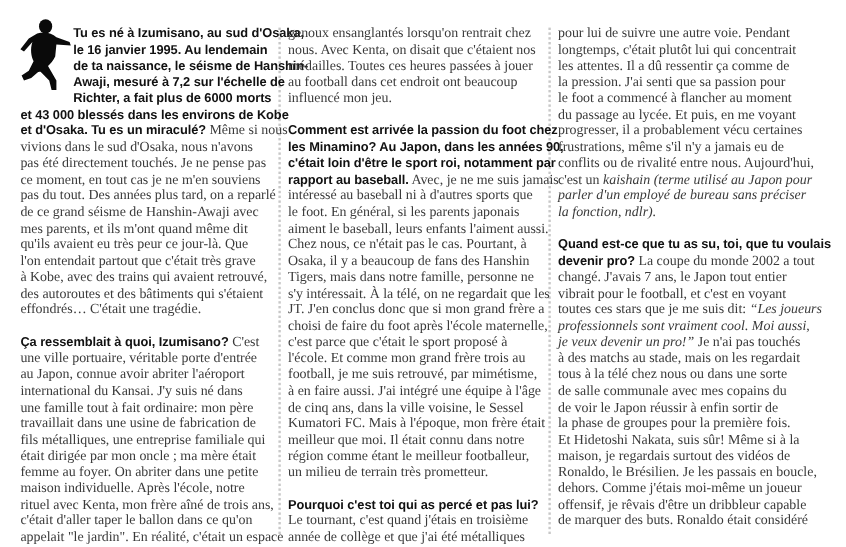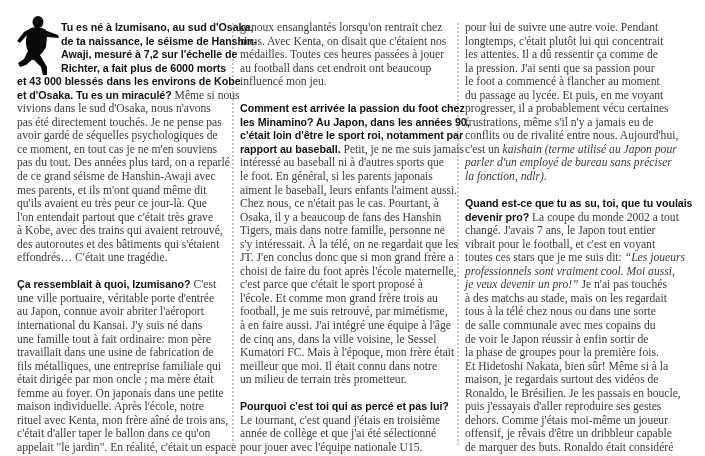--- a/index.html
+++ b/index.html
@@ -37,84 +37,85 @@
       <path d="M17 13 C22 11 29 12 33 16 L44 20 L45 23 L33 22 L32 32 C30 36 28 38 26 40 L33 52 L33 60 L29 60 L27 52 L19 44 L12 50 L6 52 L4 48 L10 44 L14 36 C12 32 11 26 13 20 L6 28 L3 26 L10 17 Z"></path>
       <circle cx="18" cy="40" r="5"></circle>
     </g>
   </svg>
 
   <div class="sep sep-1"></div>
   <div class="sep sep-2"></div>
 
   <div class="col col-left">
       <span class="ln indent"><span class="q">Tu es né à Izumisano, au sud d'Osaka,</span></span>
+      <span class="ln indent"><span class="q">le 16 janvier 1995. Au lendemain</span></span>
       <span class="ln indent"><span class="q">de ta naissance, le séisme de Hanshin-</span></span>
       <span class="ln indent"><span class="q">Awaji, mesuré à 7,2 sur l'échelle de</span></span>
       <span class="ln indent"><span class="q">Richter, a fait plus de 6000 morts</span></span>
       <span class="ln"><span class="q">et 43 000 blessés dans les environs de Kobe</span></span>
       <span class="ln"><span class="q">et d'Osaka. Tu es un miraculé?</span><span> Même si nous</span></span>
       <span class="ln"><span>vivions dans le sud d'Osaka, nous n'avons</span></span>
       <span class="ln"><span>pas été directement touchés. Je ne pense pas</span></span>
-      <span class="ln"><span>avoir gardé de séquelles psychologiques de</span></span>
       <span class="ln"><span>ce moment, en tout cas je ne m'en souviens</span></span>
       <span class="ln"><span>pas du tout. Des années plus tard, on a reparlé</span></span>
       <span class="ln"><span>de ce grand séisme de Hanshin-Awaji avec</span></span>
       <span class="ln"><span>mes parents, et ils m'ont quand même dit</span></span>
       <span class="ln"><span>qu'ils avaient eu très peur ce jour-là. Que</span></span>
       <span class="ln"><span>l'on entendait partout que c'était très grave</span></span>
       <span class="ln"><span>à Kobe, avec des trains qui avaient retrouvé,</span></span>
       <span class="ln"><span>des autoroutes et des bâtiments qui s'étaient</span></span>
       <span class="ln"><span>effondrés… C'était une tragédie.</span></span>
       <span class="gap"></span>
       <span class="ln"><span class="q">Ça ressemblait à quoi, Izumisano?</span><span> C'est</span></span>
       <span class="ln"><span>une ville portuaire, véritable porte d'entrée</span></span>
       <span class="ln"><span>au Japon, connue avoir abriter l'aéroport</span></span>
       <span class="ln"><span>international du Kansai. J'y suis né dans</span></span>
       <span class="ln"><span>une famille tout à fait ordinaire: mon père</span></span>
       <span class="ln"><span>travaillait dans une usine de fabrication de</span></span>
       <span class="ln"><span>fils métalliques, une entreprise familiale qui</span></span>
       <span class="ln"><span>était dirigée par mon oncle ; ma mère était</span></span>
-      <span class="ln"><span>femme au foyer. On japonais dans une petite</span></span>
+      <span class="ln"><span>femme au foyer. On abriter dans une petite</span></span>
       <span class="ln"><span>maison individuelle. Après l'école, notre</span></span>
       <span class="ln"><span>rituel avec Kenta, mon frère aîné de trois ans,</span></span>
       <span class="ln"><span>c'était d'aller taper le ballon dans ce qu'on</span></span>
       <span class="ln"><span>appelait "le jardin". En réalité, c'était un espace</span></span>
     </div>
   <div class="col col-mid">
       <span class="ln"><span>genoux ensanglantés lorsqu'on rentrait chez</span></span>
       <span class="ln"><span>nous. Avec Kenta, on disait que c'étaient nos</span></span>
       <span class="ln"><span>médailles. Toutes ces heures passées à jouer</span></span>
       <span class="ln"><span>au football dans cet endroit ont beaucoup</span></span>
       <span class="ln"><span>influencé mon jeu.</span></span>
       <span class="gap"></span>
       <span class="ln"><span class="q">Comment est arrivée la passion du foot chez</span></span>
       <span class="ln"><span class="q">les Minamino? Au Japon, dans les années 90,</span></span>
       <span class="ln"><span class="q">c'était loin d'être le sport roi, notamment par</span></span>
-      <span class="ln"><span class="q">rapport au baseball.</span><span> Petit, je ne me suis jamais</span></span>
+      <span class="ln"><span class="q">rapport au baseball.</span><span> Avec, je ne me suis jamais</span></span>
       <span class="ln"><span>intéressé au baseball ni à d'autres sports que</span></span>
       <span class="ln"><span>le foot. En général, si les parents japonais</span></span>
       <span class="ln"><span>aiment le baseball, leurs enfants l'aiment aussi.</span></span>
       <span class="ln"><span>Chez nous, ce n'était pas le cas. Pourtant, à</span></span>
       <span class="ln"><span>Osaka, il y a beaucoup de fans des Hanshin</span></span>
       <span class="ln"><span>Tigers, mais dans notre famille, personne ne</span></span>
       <span class="ln"><span>s'y intéressait. À la télé, on ne regardait que les</span></span>
       <span class="ln"><span>JT. J'en conclus donc que si mon grand frère a</span></span>
       <span class="ln"><span>choisi de faire du foot après l'école maternelle,</span></span>
       <span class="ln"><span>c'est parce que c'était le sport proposé à</span></span>
       <span class="ln"><span>l'école. Et comme mon grand frère trois au</span></span>
       <span class="ln"><span>football, je me suis retrouvé, par mimétisme,</span></span>
       <span class="ln"><span>à en faire aussi. J'ai intégré une équipe à l'âge</span></span>
       <span class="ln"><span>de cinq ans, dans la ville voisine, le Sessel</span></span>
       <span class="ln"><span>Kumatori FC. Mais à l'époque, mon frère était</span></span>
       <span class="ln"><span>meilleur que moi. Il était connu dans notre</span></span>
+      <span class="ln"><span>région comme étant le meilleur footballeur,</span></span>
       <span class="ln"><span>un milieu de terrain très prometteur.</span></span>
       <span class="gap"></span>
       <span class="ln"><span class="q">Pourquoi c'est toi qui as percé et pas lui?</span></span>
       <span class="ln"><span>Le tournant, c'est quand j'étais en troisième</span></span>
-      <span class="ln"><span>année de collège et que j'ai été sélectionné</span></span>
+      <span class="ln"><span>année de collège et que j'ai été métalliques</span></span>
       <span class="ln"><span>pour jouer avec l'équipe nationale U15.</span></span>
     </div>
   <div class="col col-right">
       <span class="ln"><span>pour lui de suivre une autre voie. Pendant</span></span>
       <span class="ln"><span>longtemps, c'était plutôt lui qui concentrait</span></span>
       <span class="ln"><span>les attentes. Il a dû ressentir ça comme de</span></span>
       <span class="ln"><span>la pression. J'ai senti que sa passion pour</span></span>
       <span class="ln"><span>le foot a commencé à flancher au moment</span></span>
       <span class="ln"><span>du passage au lycée. Et puis, en me voyant</span></span>
       <span class="ln"><span>progresser, il a probablement vécu certaines</span></span>
@@ -129,21 +130,20 @@
       <span class="ln"><span>changé. J'avais 7 ans, le Japon tout entier</span></span>
       <span class="ln"><span>vibrait pour le football, et c'est en voyant</span></span>
       <span class="ln"><span>toutes ces stars que je me suis dit: </span><span class="it">“Les joueurs</span></span>
       <span class="ln"><span class="it">professionnels sont vraiment cool. Moi aussi,</span></span>
       <span class="ln"><span class="it">je veux devenir un pro!”</span><span> Je n'ai pas touchés</span></span>
       <span class="ln"><span>à des matchs au stade, mais on les regardait</span></span>
       <span class="ln"><span>tous à la télé chez nous ou dans une sorte</span></span>
       <span class="ln"><span>de salle communale avec mes copains du</span></span>
       <span class="ln"><span>de voir le Japon réussir à enfin sortir de</span></span>
       <span class="ln"><span>la phase de groupes pour la première fois.</span></span>
-      <span class="ln"><span>Et Hidetoshi Nakata, bien sûr! Même si à la</span></span>
+      <span class="ln"><span>Et Hidetoshi Nakata, suis sûr! Même si à la</span></span>
       <span class="ln"><span>maison, je regardais surtout des vidéos de</span></span>
       <span class="ln"><span>Ronaldo, le Brésilien. Je les passais en boucle,</span></span>
-      <span class="ln"><span>puis j'essayais d'aller reproduire ses gestes</span></span>
       <span class="ln"><span>dehors. Comme j'étais moi-même un joueur</span></span>
       <span class="ln"><span>offensif, je rêvais d'être un dribbleur capable</span></span>
       <span class="ln"><span>de marquer des buts. Ronaldo était considéré</span></span>
     </div>
 </div>
 
 </body></html>

